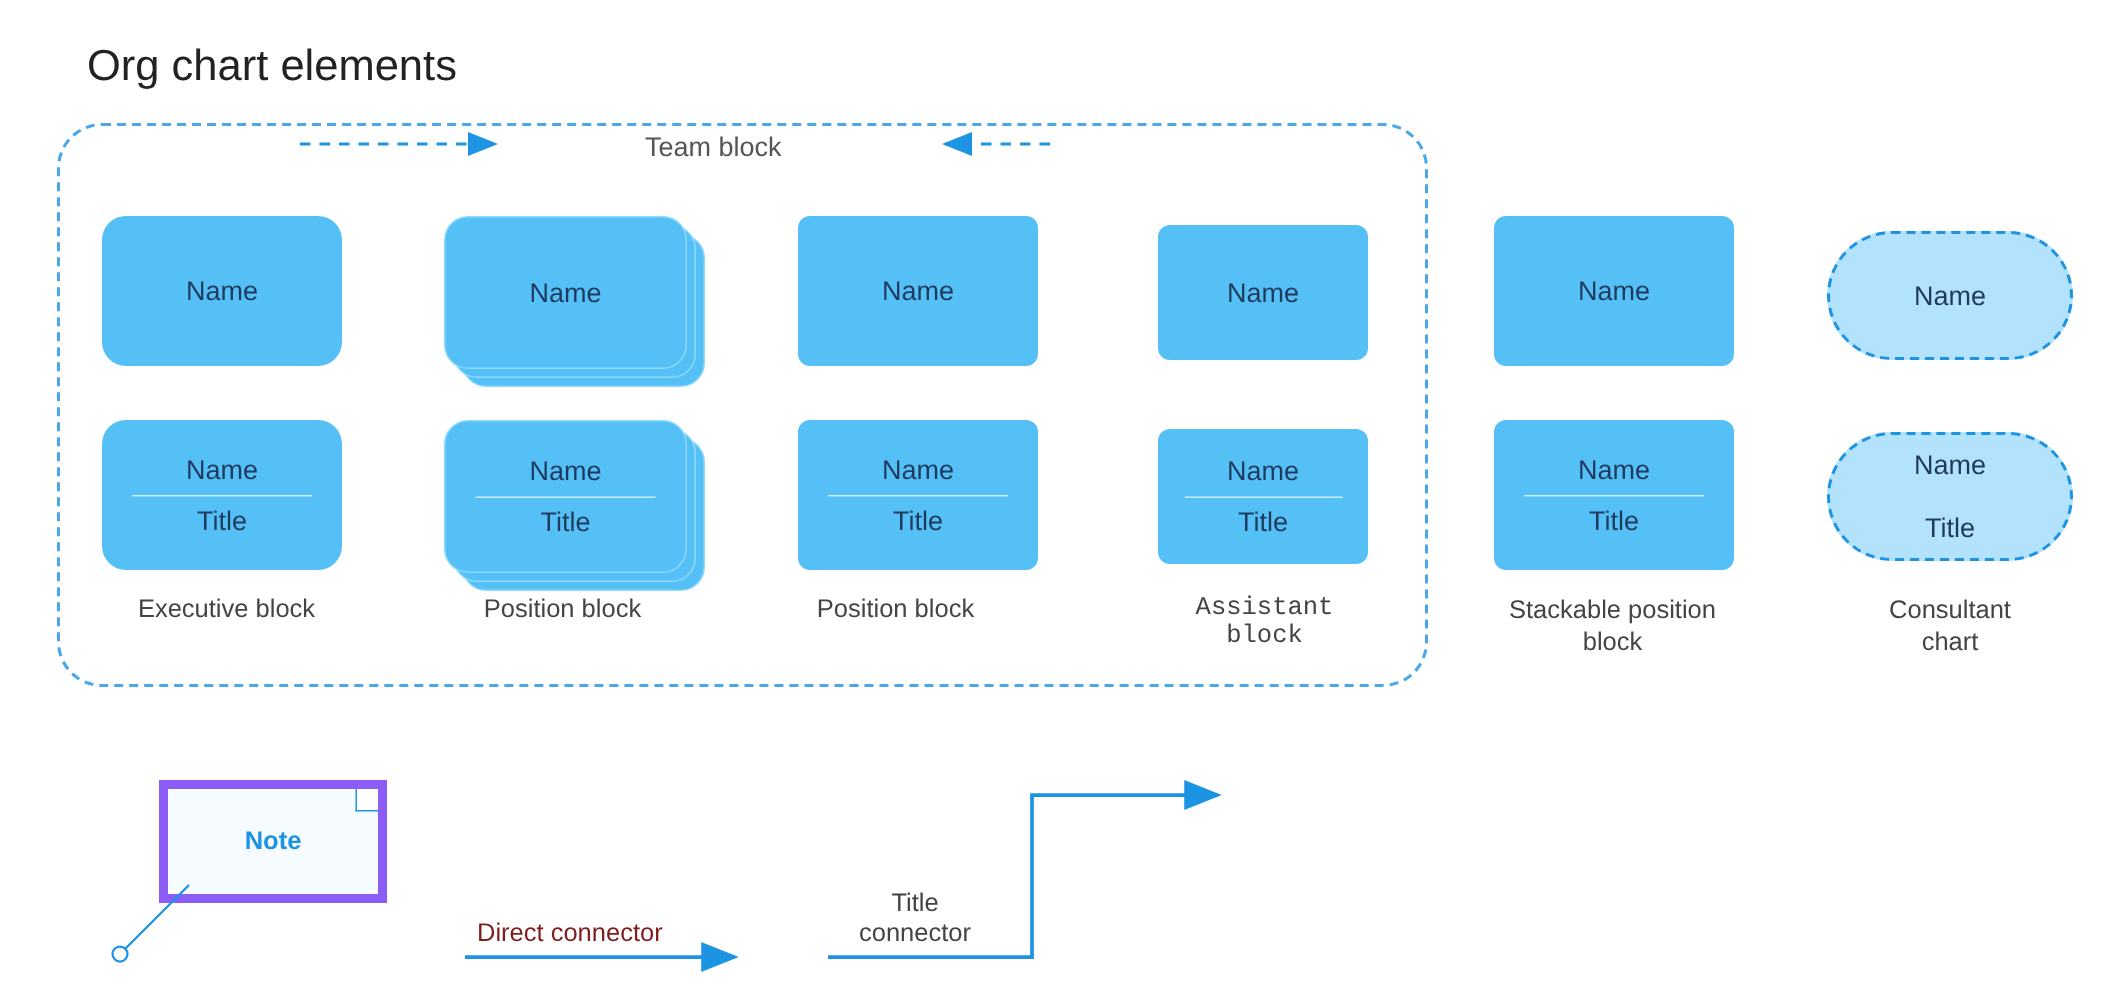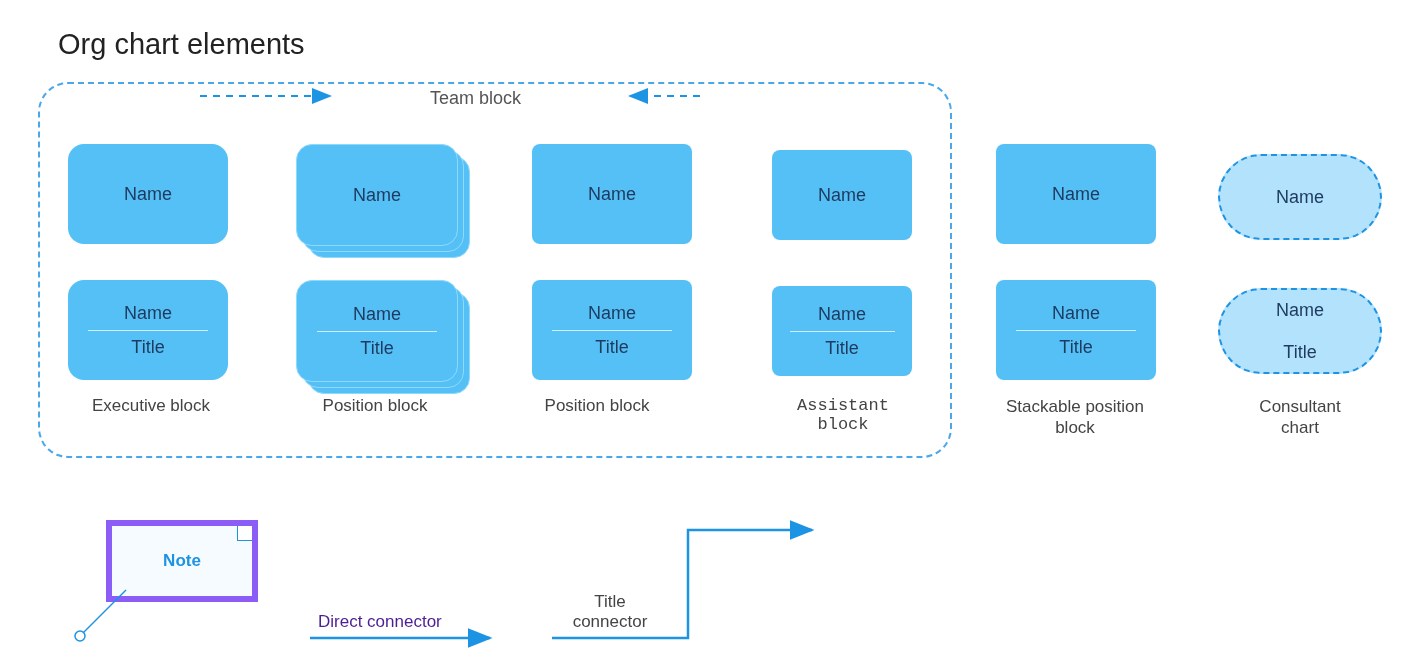--- a/index.html
+++ b/index.html
@@ -16,21 +16,21 @@
   .col-label{position:absolute;top:396px;font-size:17px;color:#444;text-align:center;}
   .col-label.two-line{top:396px;line-height:1.25;}
   .stack{position:absolute;}
   .stack .layer{position:absolute;width:160px;height:100px;background:#55c0f6;border:1px solid #8edafc;border-radius:16px;}
   .stack .front{display:flex;align-items:center;justify-content:center;font-size:18px;color:#1e3a5f;}
   .consultant{position:absolute;width:160px;height:82px;background:#b3e2fc;border:2px dashed #1c93e3;border-radius:44px;display:flex;align-items:center;justify-content:center;font-size:18px;color:#1e3a5f;}
   .consultant .sep{border-top:2px dashed #1c93e3;width:120%;margin:5px -10%;}
   .note-box{position:absolute;left:106px;top:520px;width:140px;height:70px;background:#f5fbff;border:6px solid #8b5cf6;display:flex;align-items:center;justify-content:center;}
   .note-box .fold{position:absolute;right:0;top:0;width:14px;height:14px;border-left:1px solid #1c93e3;border-bottom:1px solid #1c93e3;background:#fff;}
   .note-label{font-weight:bold;font-size:17px;color:#1c93e3;}
-  .direct-conn-label{position:absolute;left:318px;top:612px;font-size:17px;color:#4c1d95;}
+  .direct-conn-label{position:absolute;left:318px;top:612px;font-size:17px;color:#7f1d1d;}
   .smart-conn-label{position:absolute;left:560px;top:592px;font-size:17px;color:#444;text-align:center;width:100px;line-height:1.2;}
   svg.overlay{position:absolute;left:0;top:0;pointer-events:none;}
 </style>
 </head>
 <body>
 
 <div class="canvas">
 
   <div class="page-title">Org chart elements</div>
 

